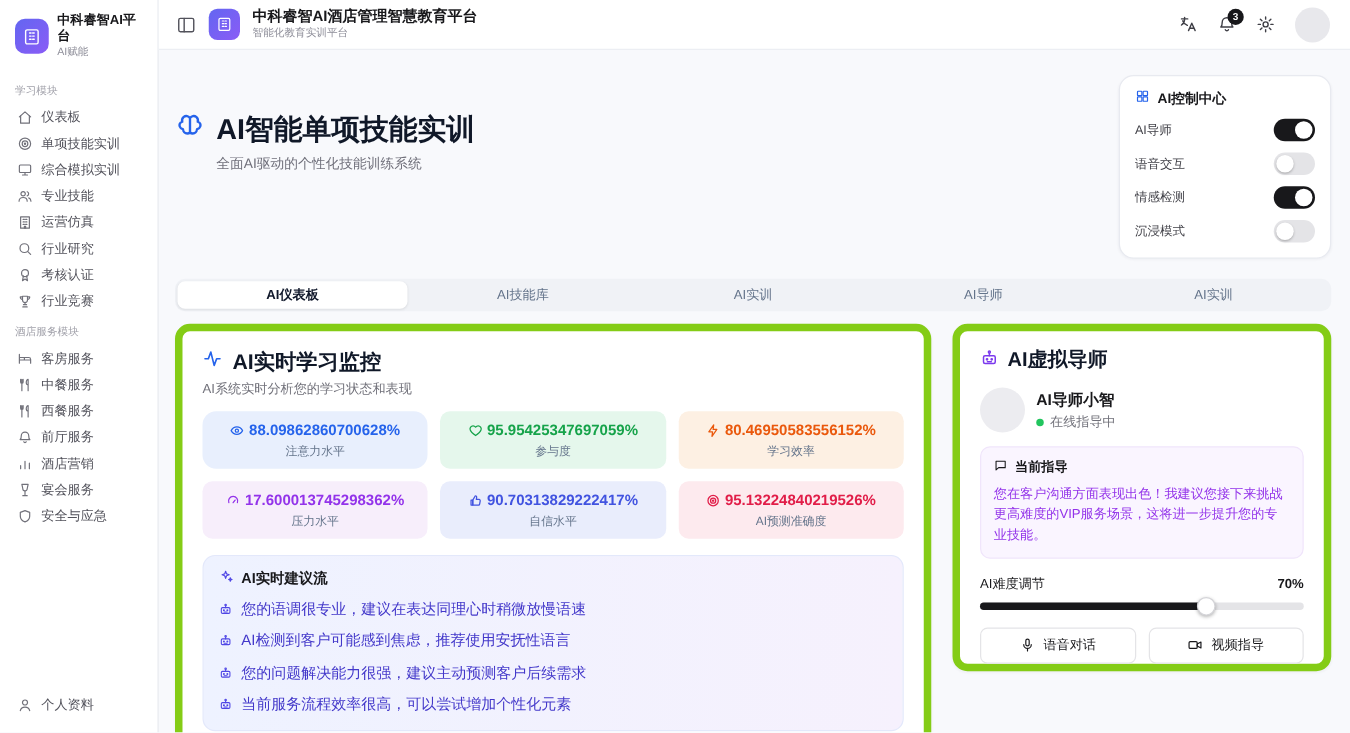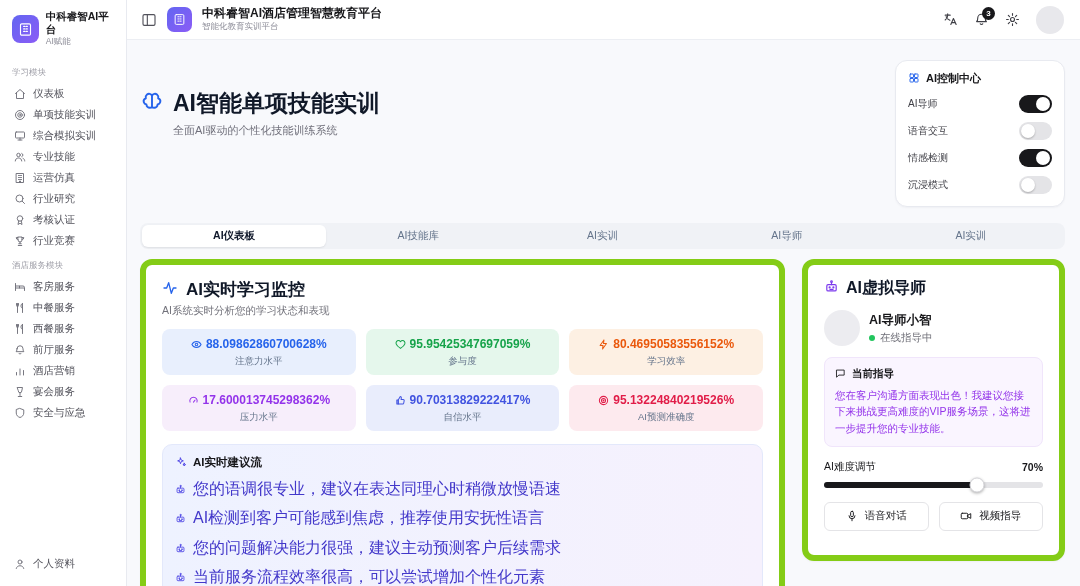--- a/index.html
+++ b/index.html
@@ -64,34 +64,34 @@
   .card-title-row { display:flex; align-items:center; gap:8px; }
   .card-title-row .icn { width:16px; height:16px; stroke-width:2; }
   .card-title { font-size:17px; font-weight:bold; color:#101828; }
   .card-sub { font-size:10.5px; color:#71717a; margin-top:3px; }
 
   .metrics-grid { display:grid; grid-template-columns:repeat(3,1fr); gap:10px; margin-top:11px; }
   .metric-tile { border-radius:8px; padding:8px 4px 7px; text-align:center; }
   .metric-value { font-size:12px; font-weight:bold; display:flex; align-items:center; justify-content:center; gap:4px; white-space:nowrap; }
   .metric-value .icn { width:11px; height:11px; stroke-width:2.2; }
   .metric-label { font-size:9.5px; color:#64748b; margin-top:4px; }
-  .m-blue   { background:#e8effd; } .m-blue .metric-value   { color:#2563eb; }
+  .m-blue   { background:#e8effd;border-radius:11px; } .m-blue .metric-value   { color:#2563eb; }
   .m-green  { background:#e5f7ec; } .m-green .metric-value  { color:#16a34a; }
   .m-orange { background:#fdf0e3; } .m-orange .metric-value { color:#ea580c; }
   .m-purple { background:#f7eefb; } .m-purple .metric-value { color:#9333ea;align-items:center; }
   .m-indigo { background:#e9edfc; } .m-indigo .metric-value { color:#4153e0; }
   .m-red    { background:#fdeaee; } .m-red .metric-value    { color:#e11d48; }
 
   .suggest-box { margin-top:13px; border:1px solid #e3e8fb; border-radius:10px; padding:10px 12px 12px; background:linear-gradient(90deg,#eef2ff,#f6f1fd); }
   .suggest-title { display:flex; align-items:center; gap:6px; font-size:11.5px; font-weight:bold; color:#18181b; }
   .suggest-title .icn { width:12px; height:12px; color:#4f46e5; stroke-width:1.9; }
-  .suggest-item { display:flex; align-items:center; gap:7px; margin-top:8.5px; font-size:16px; color:#4338ca; }
+  .suggest-item { display:flex; align-items:center; gap:7px; margin-top:8.5px; font-size:12px; color:#4338ca; }
   .suggest-item .icn { width:11px; height:11px; color:#4f46e5; stroke-width:1.9; }
 
-  .mentor-card { width:263px; flex:none; padding:13px 16px 24px; }
+  .mentor-card { width:303px; flex:none; padding:13px 16px 0; }
   .mentor-title-row { display:flex; align-items:center; gap:7px; }
   .mentor-title-row .icn { width:15px; height:15px; color:#7c3aed; stroke-width:1.9; }
   .mentor-title { font-size:16px; font-weight:bold; color:#101828; }
   .mentor-profile { display:flex; align-items:center; gap:9px; margin-top:11px; }
   .avatar-md { width:36px; height:36px; border-radius:50%; background:#ececf0; flex:none; }
   .mentor-name { font-size:12.5px; font-weight:bold; }
   .mentor-status { display:flex; align-items:center; gap:5px; font-size:10.5px; color:#71717a; margin-top:2px; }
   .dot { width:6px; height:6px; border-radius:50%; background:#22c55e; flex:none; }
   .guide-box { margin-top:11px; background:#faf5ff; border:1px solid #f0e5fb; border-radius:8px; padding:9px 10px 10px; }
   .guide-title { display:flex; align-items:center; gap:6px; font-size:10.5px; font-weight:bold; color:#18181b; }

